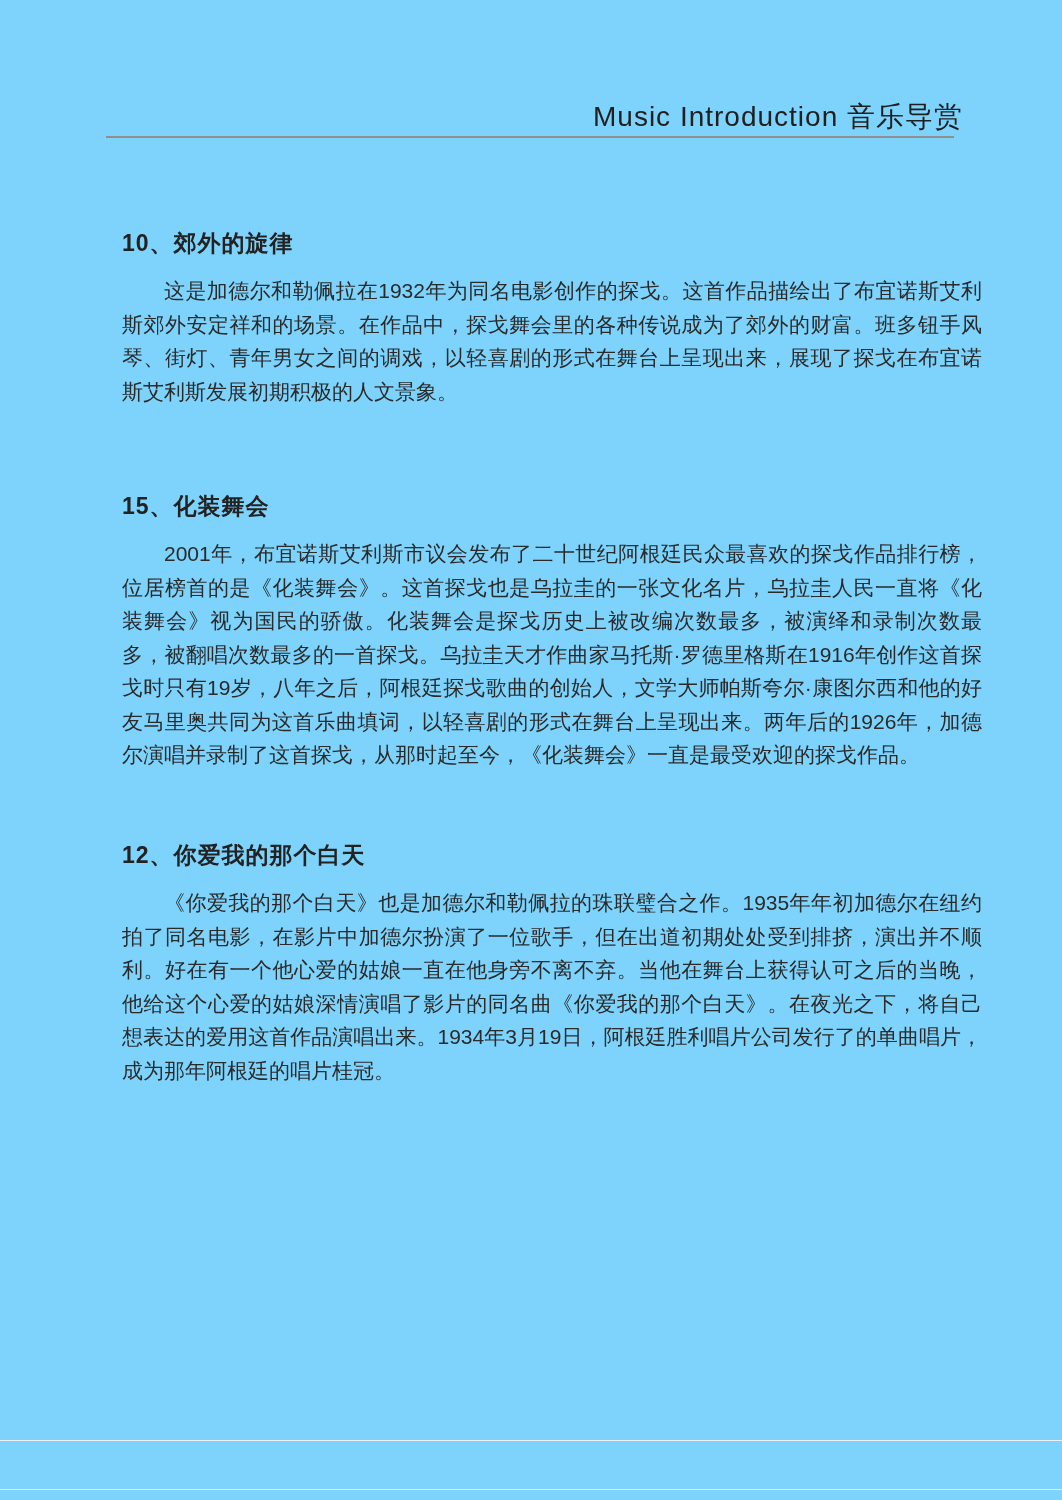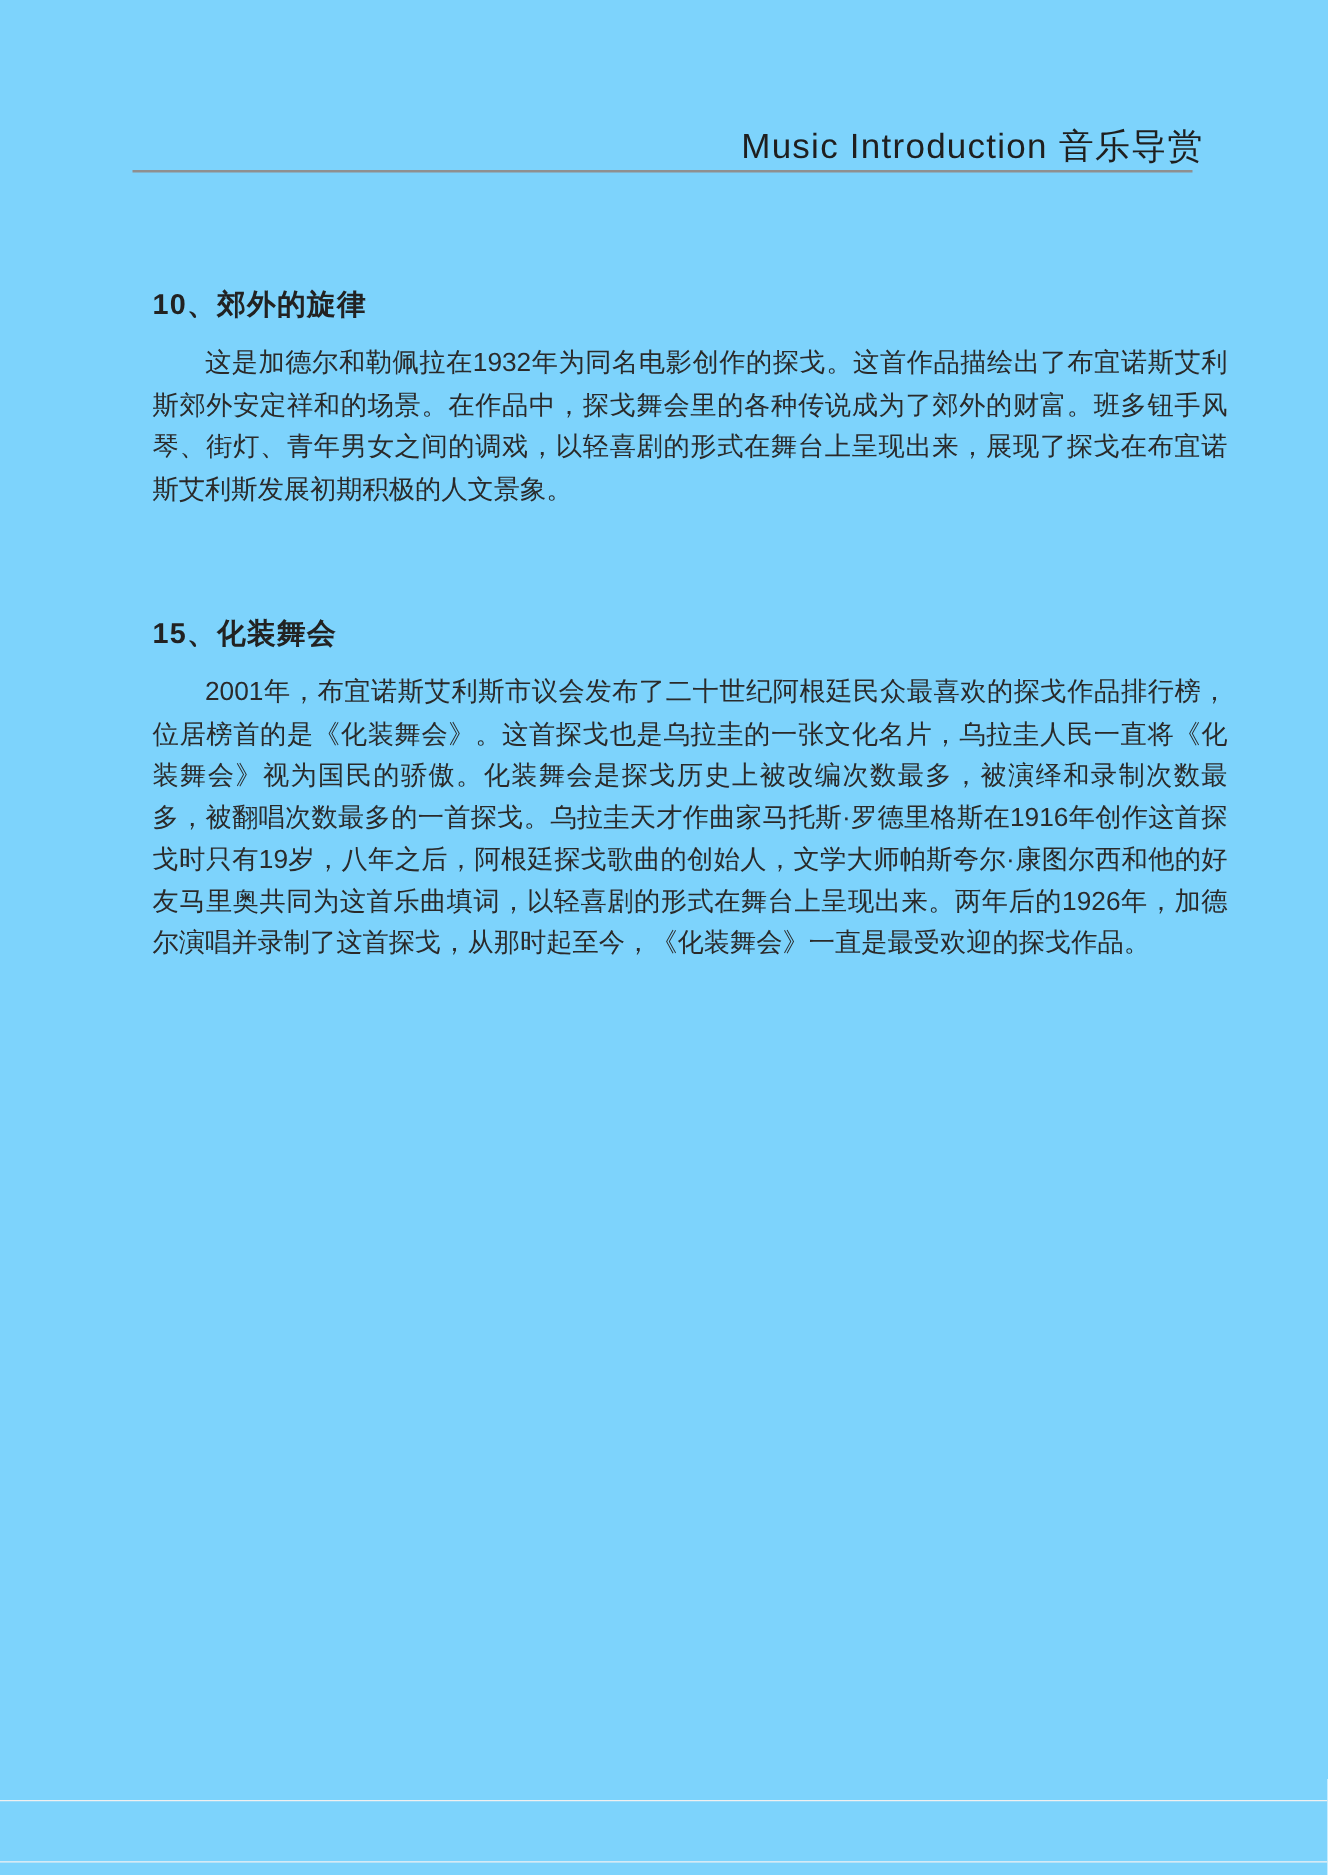--- a/index.html
+++ b/index.html
@@ -80,20 +80,24 @@
   <div class="section section-10">
     <h2 class="section-heading">10、郊外的旋律</h2>
     <p class="section-paragraph">这是加德尔和勒佩拉在1932年为同名电影创作的探戈。这首作品描绘出了布宜诺斯艾利斯郊外安定祥和的场景。在作品中，探戈舞会里的各种传说成为了郊外的财富。班多钮手风琴、街灯、青年男女之间的调戏，以轻喜剧的形式在舞台上呈现出来，展现了探戈在布宜诺斯艾利斯发展初期积极的人文景象。</p>
   </div>
 
   <div class="section section-11">
     <h2 class="section-heading">15、化装舞会</h2>
     <p class="section-paragraph">2001年，布宜诺斯艾利斯市议会发布了二十世纪阿根廷民众最喜欢的探戈作品排行榜，位居榜首的是《化装舞会》。这首探戈也是乌拉圭的一张文化名片，乌拉圭人民一直将《化装舞会》视为国民的骄傲。化装舞会是探戈历史上被改编次数最多，被演绎和录制次数最多，被翻唱次数最多的一首探戈。乌拉圭天才作曲家马托斯·罗德里格斯在1916年创作这首探戈时只有19岁，八年之后，阿根廷探戈歌曲的创始人，文学大师帕斯夸尔·康图尔西和他的好友马里奥共同为这首乐曲填词，以轻喜剧的形式在舞台上呈现出来。两年后的1926年，加德尔演唱并录制了这首探戈，从那时起至今，《化装舞会》一直是最受欢迎的探戈作品。</p>
   </div>
 
+  <div class="section section-12">
+    <h2 class="section-heading">12、你爱我的那个白天</h2>
+    <p class="section-paragraph">《你爱我的那个白天》也是加德尔和勒佩拉的珠联璧合之作。1935年年初加德尔在纽约拍了同名电影，在影片中加德尔扮演了一位歌手，但在出道初期处处受到排挤，演出并不顺利。好在有一个他心爱的姑娘一直在他身旁不离不弃。当他在舞台上获得认可之后的当晚，他给这个心爱的姑娘深情演唱了影片的同名曲《你爱我的那个白天》。在夜光之下，将自己想表达的爱用这首作品演唱出来。1934年3月19日，阿根廷胜利唱片公司发行了的单曲唱片，成为那年阿根廷的唱片桂冠。</p>
+  </div>
 
   <div class="section section-13">
   </div>
 
   <div class="scan-line scan-line-1"></div>
   <div class="scan-line scan-line-2"></div>
 
 </div>
 
 </body></html>

